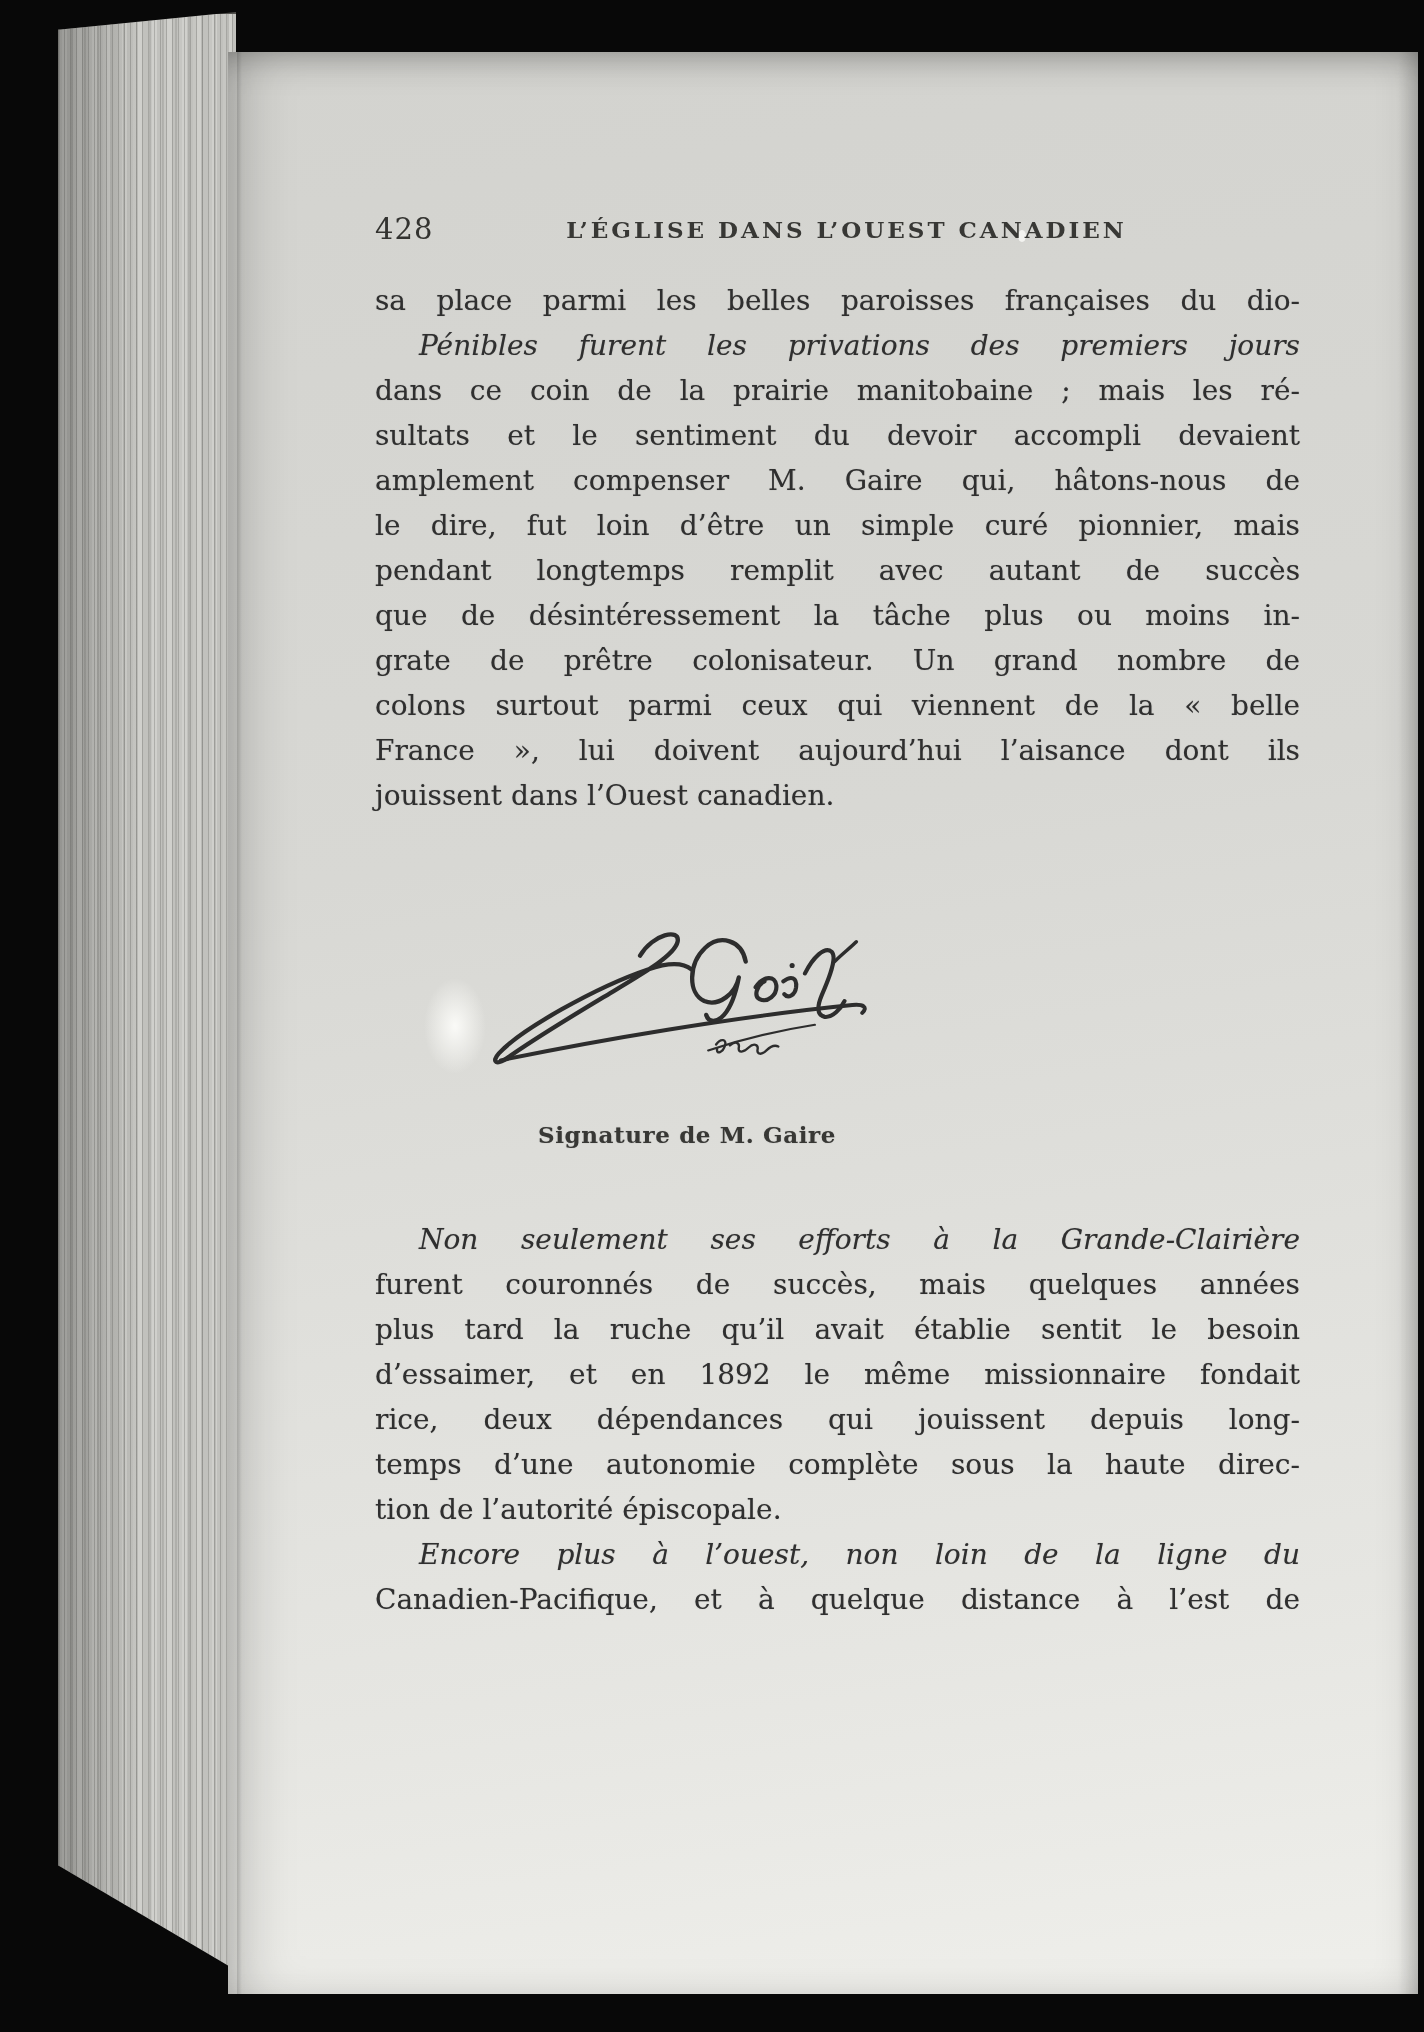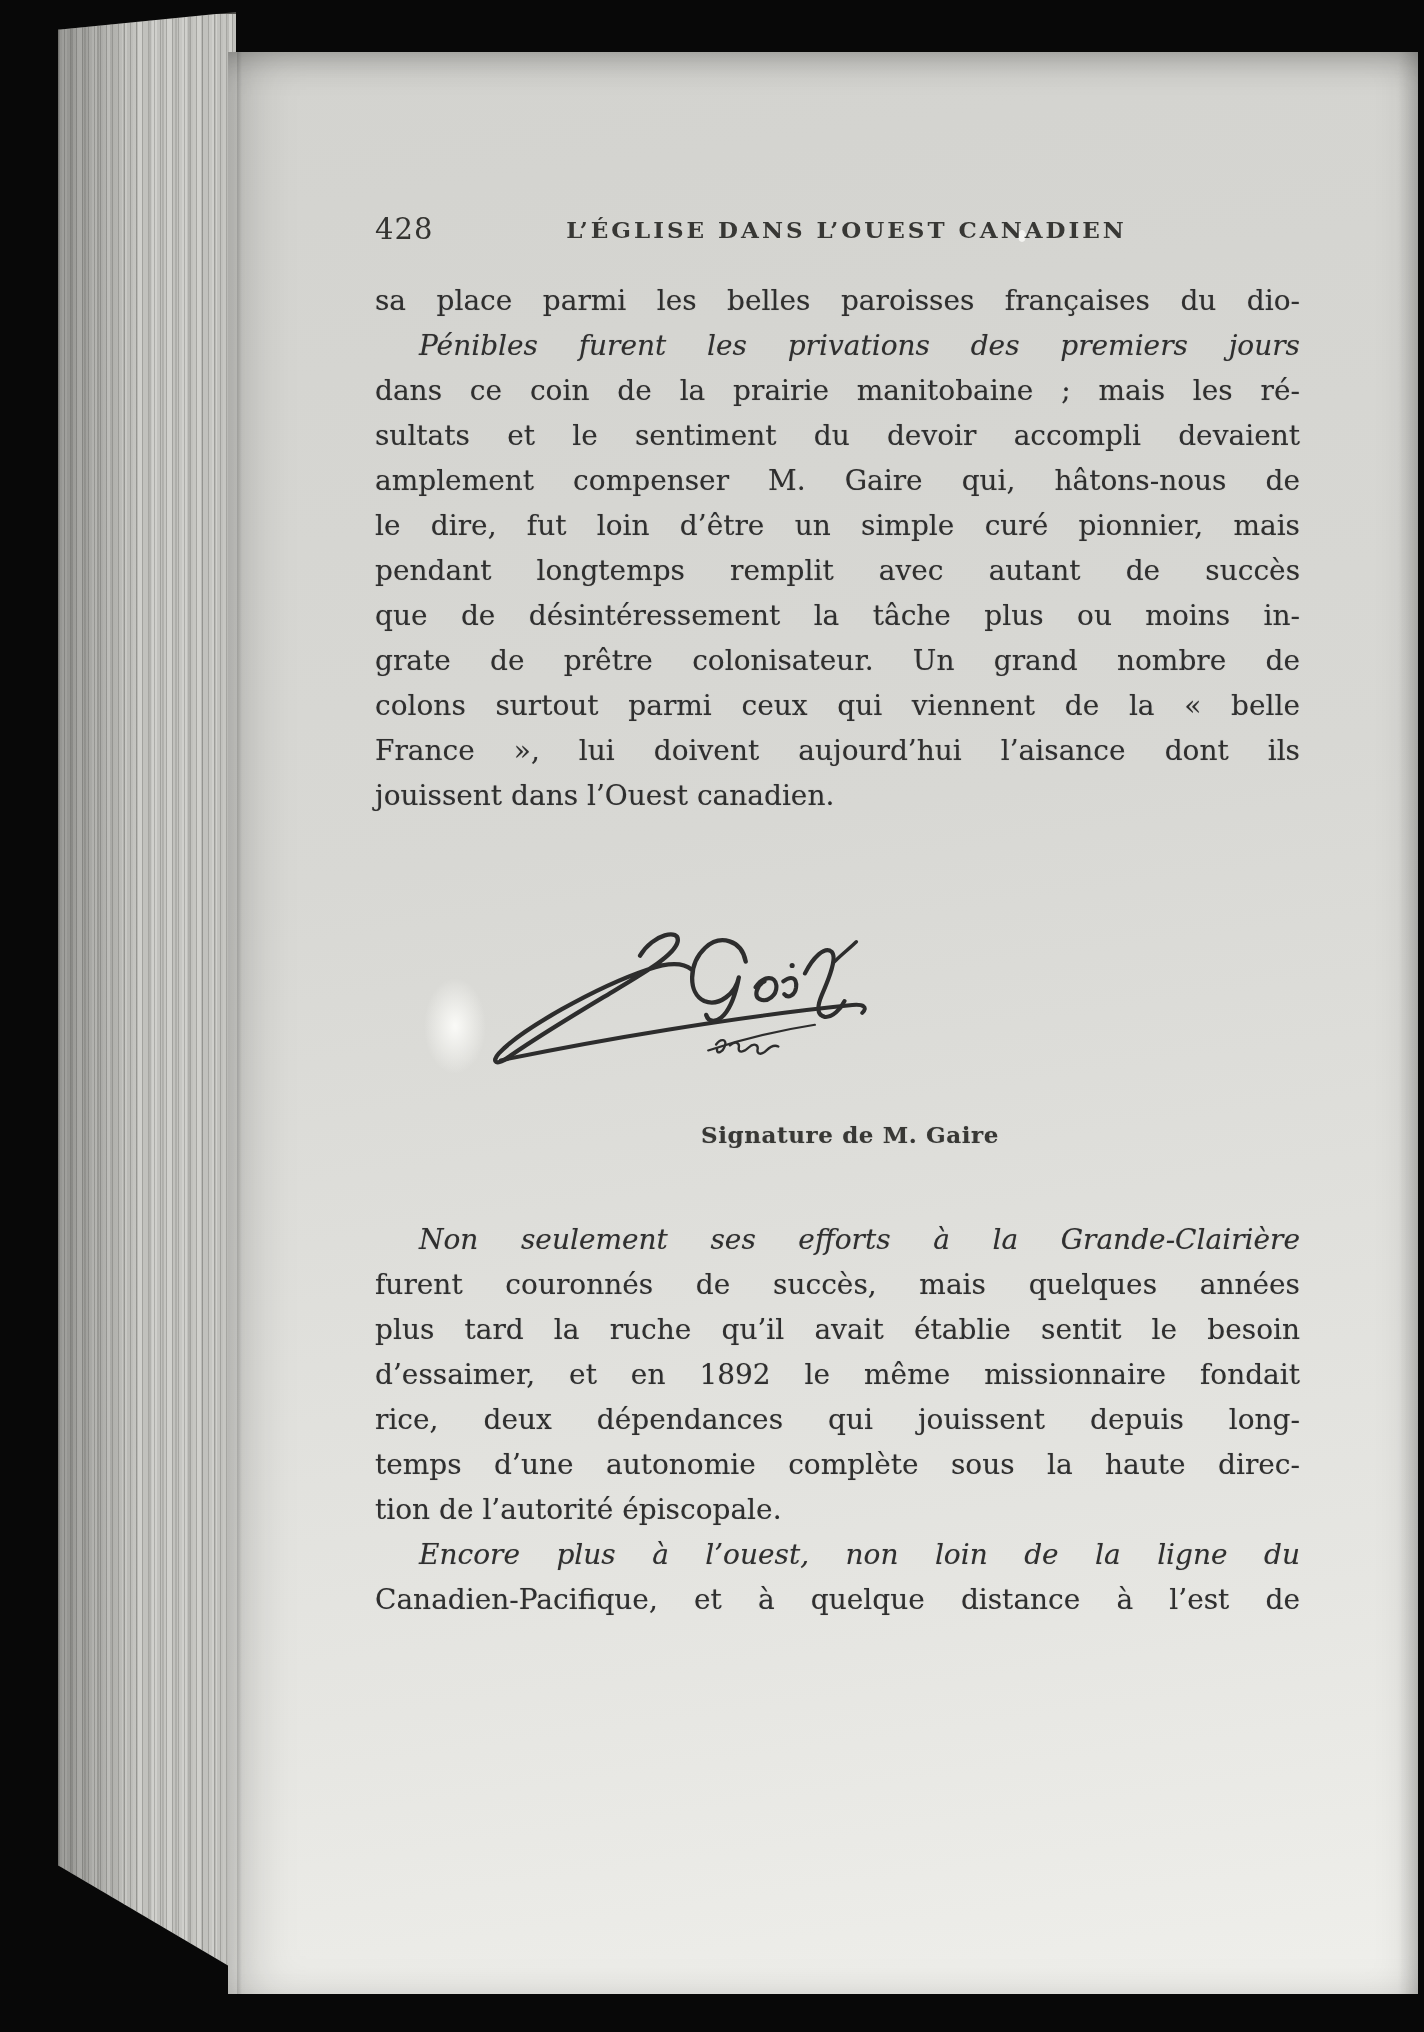--- a/index.html
+++ b/index.html
@@ -112,21 +112,21 @@
   .figure-block { margin-top: 100px; }
   .signature-svg {
     display: block;
     margin-left: 112px;
     width: 395px;
     height: 178px;
   }
   .signature-caption {
     margin-top: 16px;
     width: 624px;
-    text-align: right;
+    text-align: center;
     font-size: 23px;
     font-weight: bold;
     letter-spacing: 0.6px;
     color: #38383530;
     color: #383835;
   }
   .lower-text { margin-top: 60px; }
   
   .blob {
     position: absolute;

